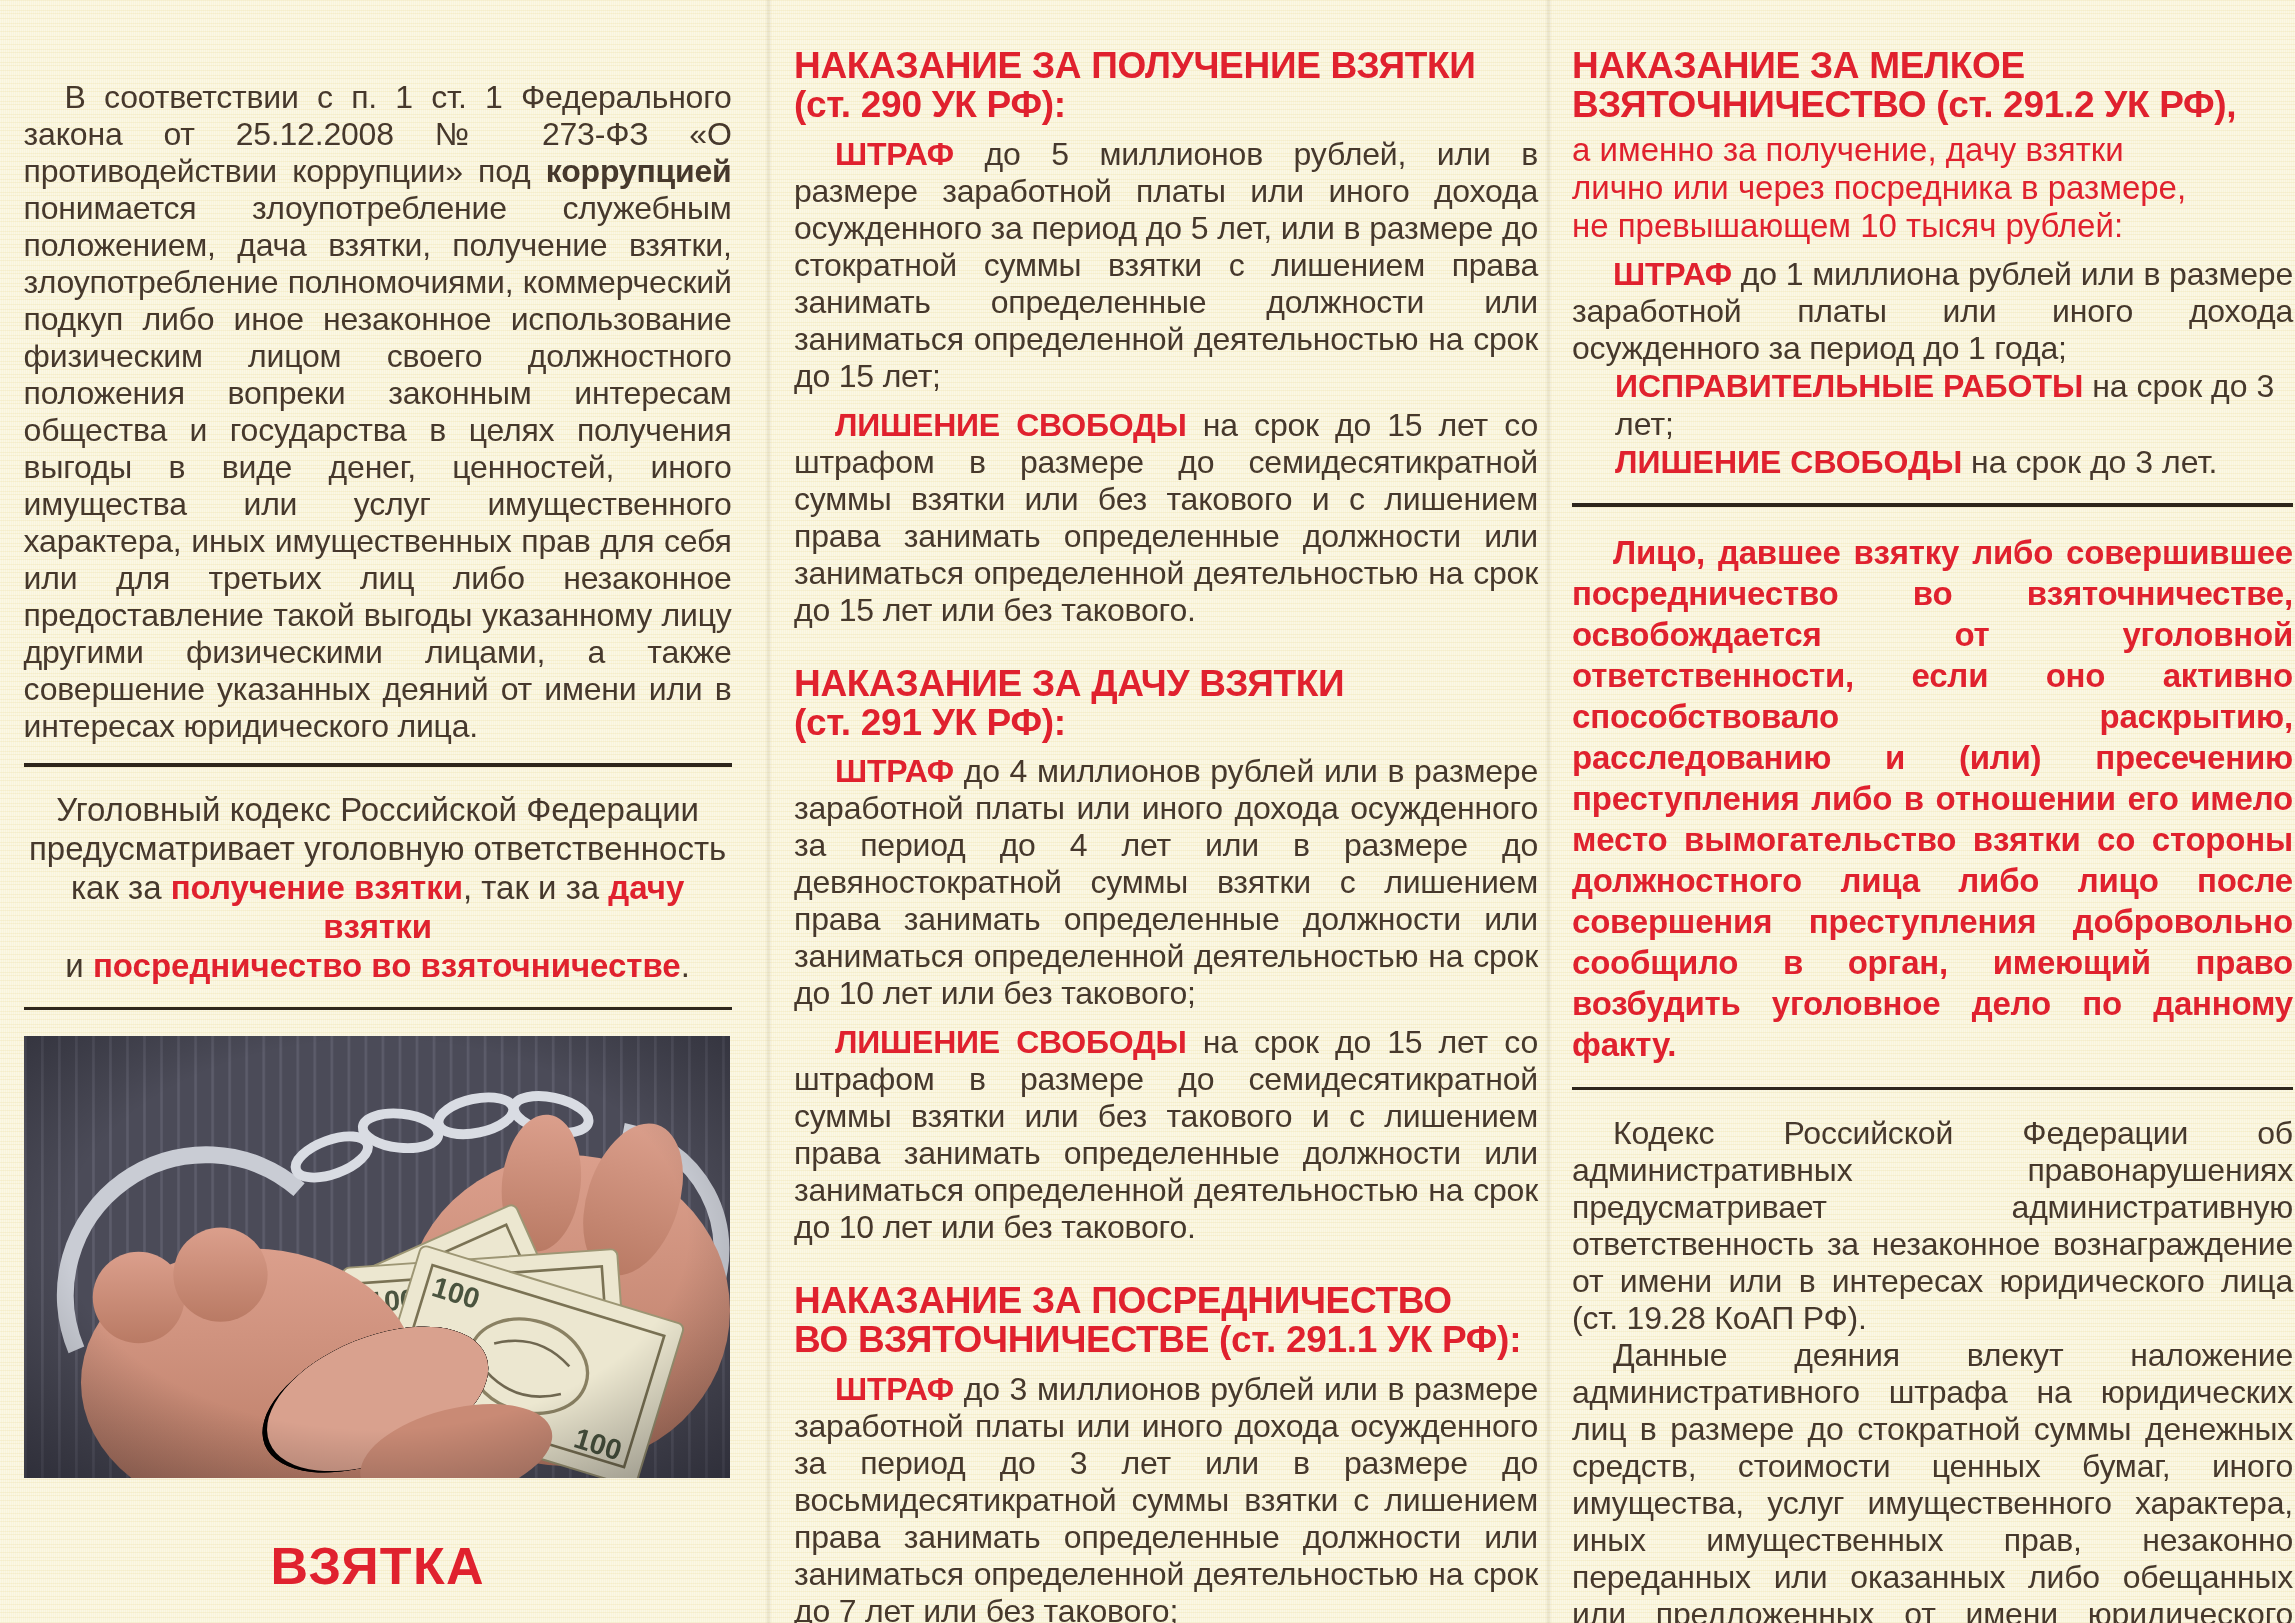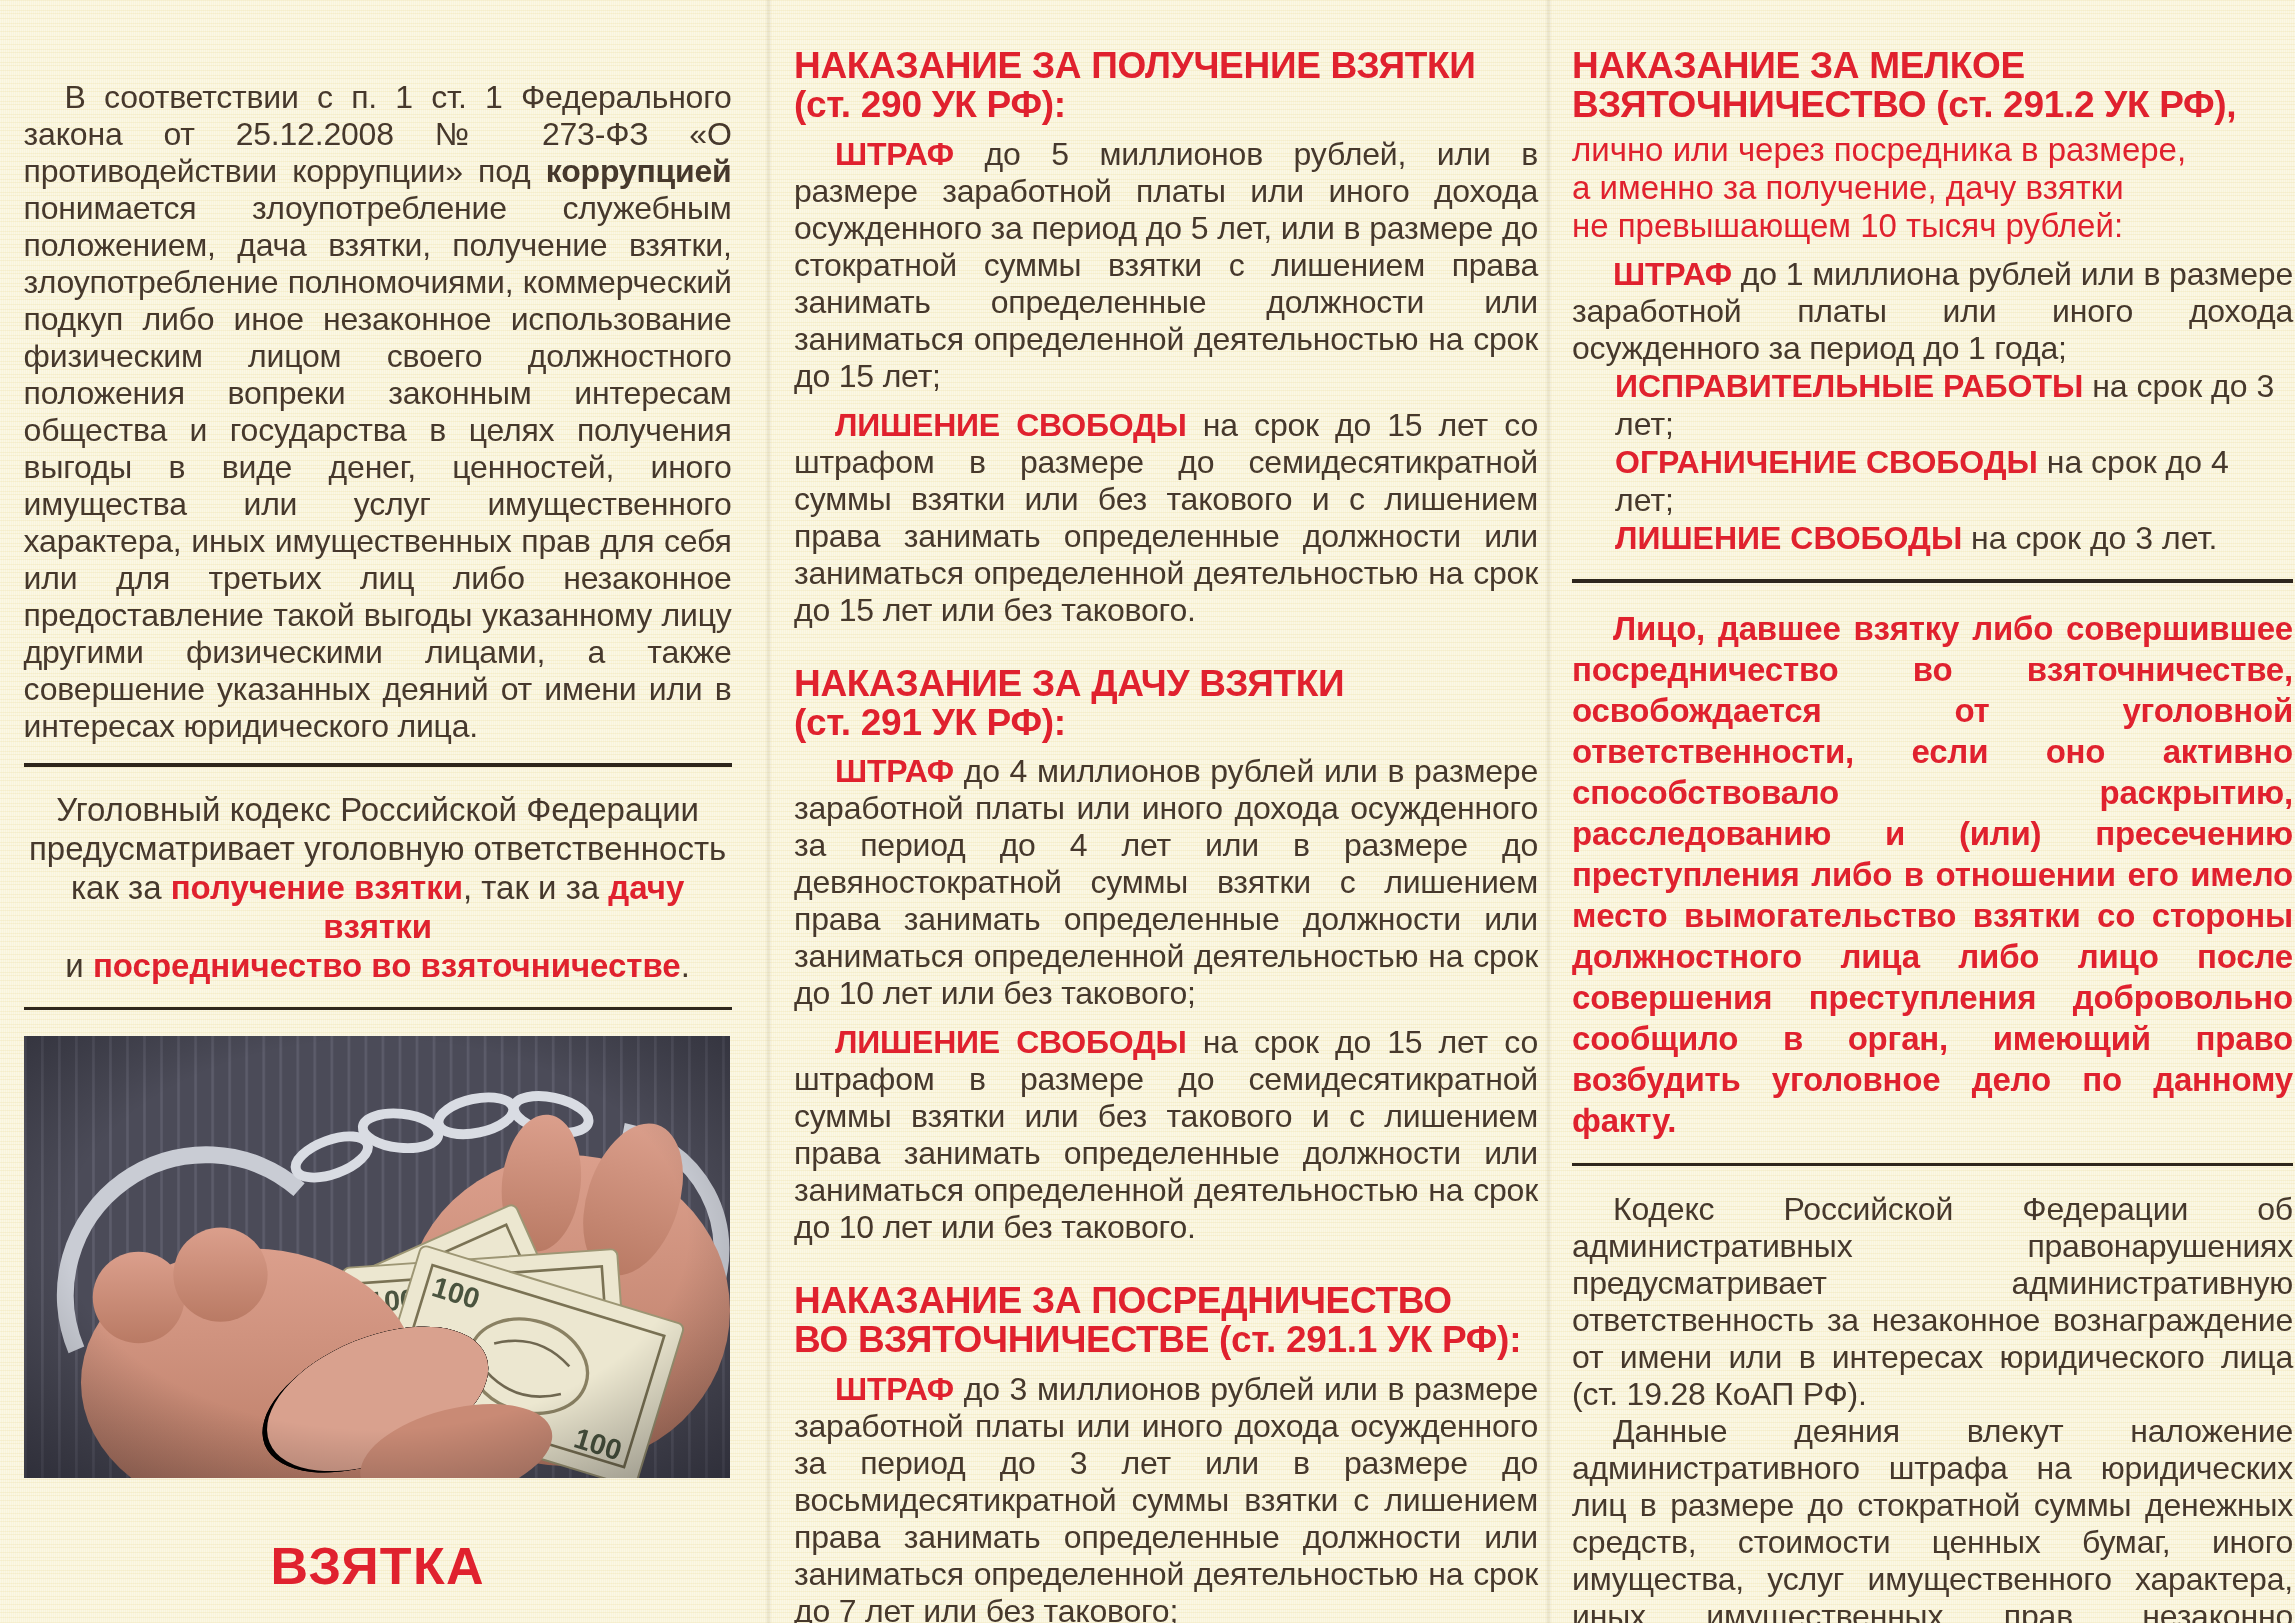--- a/index.html
+++ b/index.html
@@ -166,27 +166,26 @@
     <p class="body just ind para"><span class="b red">ШТРАФ</span><span> до 3 миллионов рублей или в размере заработной платы или иного дохода осужденного за период до 3 лет или в размере до восьмидесятикратной суммы взятки с лишением права занимать определенные должности или заниматься определенной деятельностью на срок до 7 лет или без такового;</span></p>
 
   </section>
 
   <section class="col col3">
     <div class="h">
       <div>НАКАЗАНИЕ ЗА МЕЛКОЕ</div>
       <div>ВЗЯТОЧНИЧЕСТВО (ст. 291.2 УК РФ),</div>
     </div>
     <div class="sub">
+      <div>а именно за получение, дачу взятки</div>
       <div>лично или через посредника в размере,</div>
-      <div>а именно за получение, дачу взятки</div>
       <div>не превышающем 10 тысяч рублей:</div>
     </div>
     <p class="body just ind para"><span class="b red">ШТРАФ</span><span> до 1 миллиона рублей или в размере заработной платы или иного дохода осужденного за период до 1 года;</span></p>
     <p class="lab"><span class="red">ИСПРАВИТЕЛЬНЫЕ РАБОТЫ</span><span> на срок до 3 лет;</span></p>
-    <p class="lab"><span class="red">ОГРАНИЧЕНИЕ СВОБОДЫ</span><span> на срок до 4 лет;</span></p>
     <p class="lab"><span class="red">ЛИШЕНИЕ СВОБОДЫ</span><span> на срок до 3 лет.</span></p>
 
     <div class="rule rule-c"></div>
 
     <p class="exemption">Лицо, давшее взятку либо совершившее посредничество во взяточничестве, освобождается от уголовной ответственности, если оно активно способствовало раскрытию, расследованию и (или) пресечению преступления либо в отношении его имело место вымогательство взятки со стороны должностного лица либо лицо после совершения преступления добровольно сообщило в орган, имеющий право возбудить уголовное дело по данному факту.</p>
 
     <div class="rule rule-c"></div>
 
     <p class="body just ind koap1">Кодекс Российской Федерации об административных правонарушениях предусматривает административную ответственность за незаконное вознаграждение от имени или в интересах юридического лица (ст. 19.28 КоАП РФ).</p>
     <p class="body just ind">Данные деяния влекут наложение административного штрафа на юридических лиц в размере до стократной суммы денежных средств, стоимости ценных бумаг, иного имущества, услуг имущественного характера, иных имущественных прав, незаконно переданных или оказанных либо обещанных или предложенных от имени юридического лица, но не менее одного миллиона рублей с конфискацией денег, ценных бумаг, иного имущества или стоимости услуг имущественного характера, иных имущественных прав.</p>

